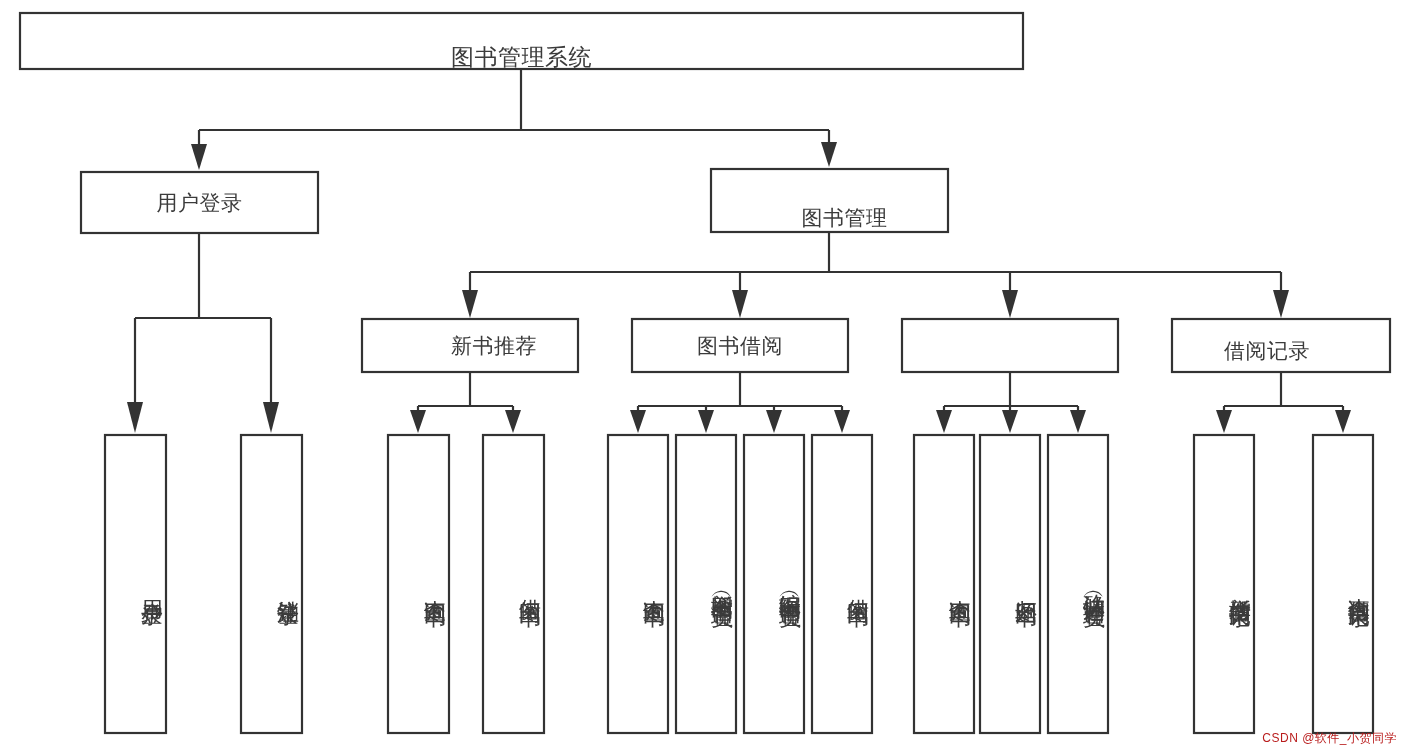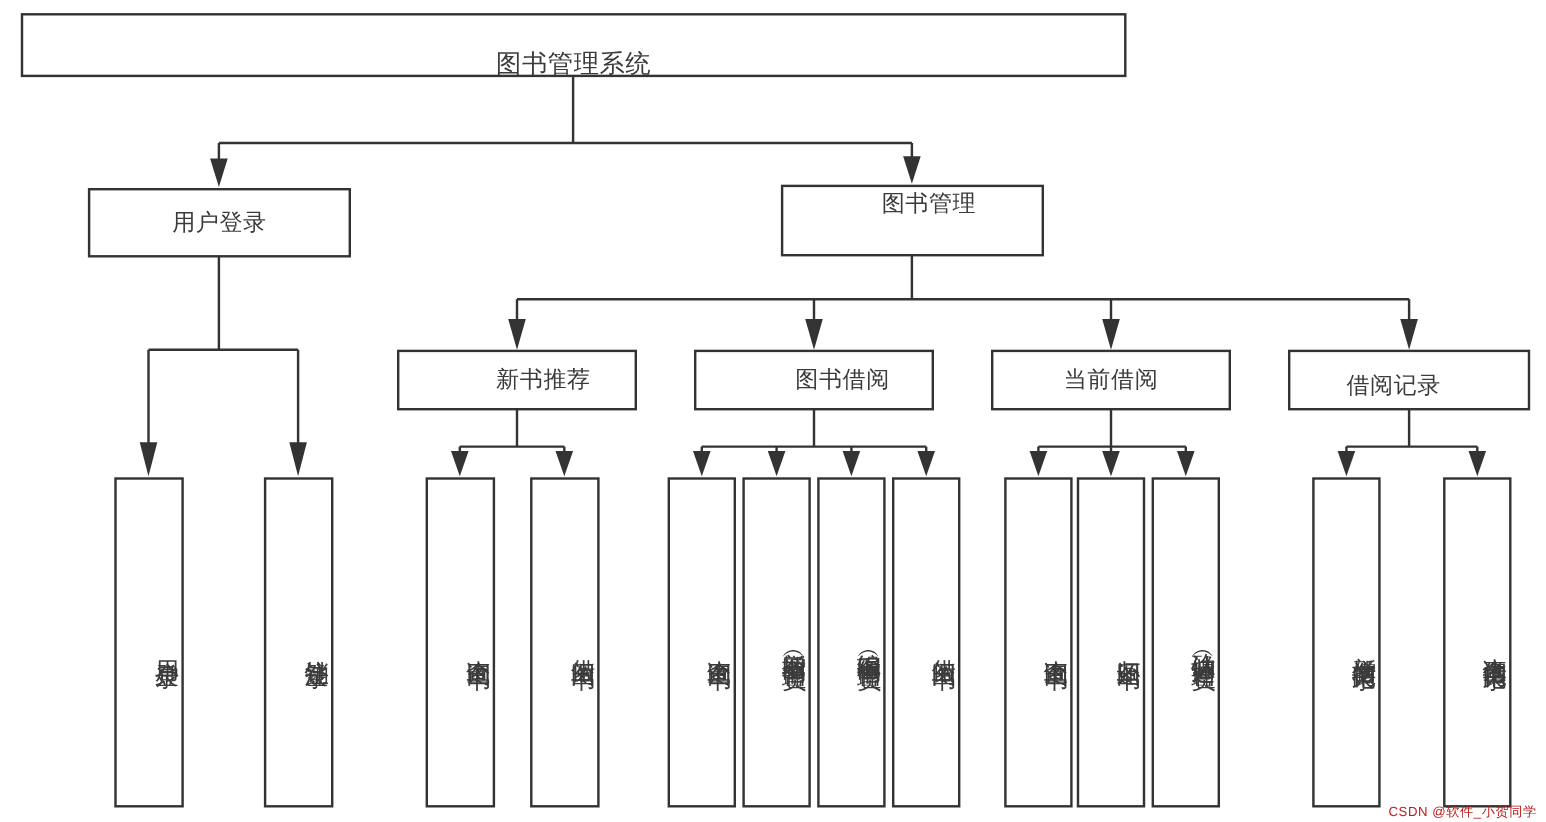--- a/index.html
+++ b/index.html
@@ -172,27 +172,26 @@
 
     <rect class="node-rect" x="1194" y="435" width="60" height="298"></rect>
     <rect class="node-rect" x="1313" y="435" width="60" height="298"></rect>
 
   </svg>
 
   <div class="node-label horiz" style="left:20px; top:13px; width:1003px; height:56px; font-size:23px;margin-top:17px;">图书管理系统</div>
 
   <div class="node-label horiz" style="left:81px; top:172px; width:237px; height:61px;">用户登录</div>
 
-  <div class="node-label horiz" style="left:711px; top:154px; width:267px; height:63px;">图书管理</div>
+  <div class="node-label horiz" style="left:711px; top:186px; width:267px; height:63px;">图书管理</div>
 
   <div class="node-label horiz" style="left:362px; top:319px; width:216px; height:53px;margin-left:24px;">新书推荐</div>
 
-  <div class="node-label horiz" style="left:658px; top:319px; width:216px; height:53px;">图书借阅</div>
-
-  <div class="node-label horiz" style="left:902px; top:319px; width:216px; height:53px;">当前借阅</div>
+  <div class="node-label horiz" style="left:632px; top:319px; width:216px; height:53px;">图书借阅</div>
+
 
   <div class="node-label horiz" style="left:1158px; top:319px; width:218px; height:63px;">借阅记录</div>
 
   <div class="node-label vert" style="left:105px; top:435px; width:61px; height:298px;">用户登录</div>
 
   <div class="node-label vert" style="left:241px; top:435px; width:61px; height:298px;">注销登录</div>
 
   <div class="node-label vert" style="left:388px; top:435px; width:61px; height:298px;">查询图书</div>
 
   <div class="node-label vert" style="left:483px; top:435px; width:61px; height:298px;">借阅图书</div>

